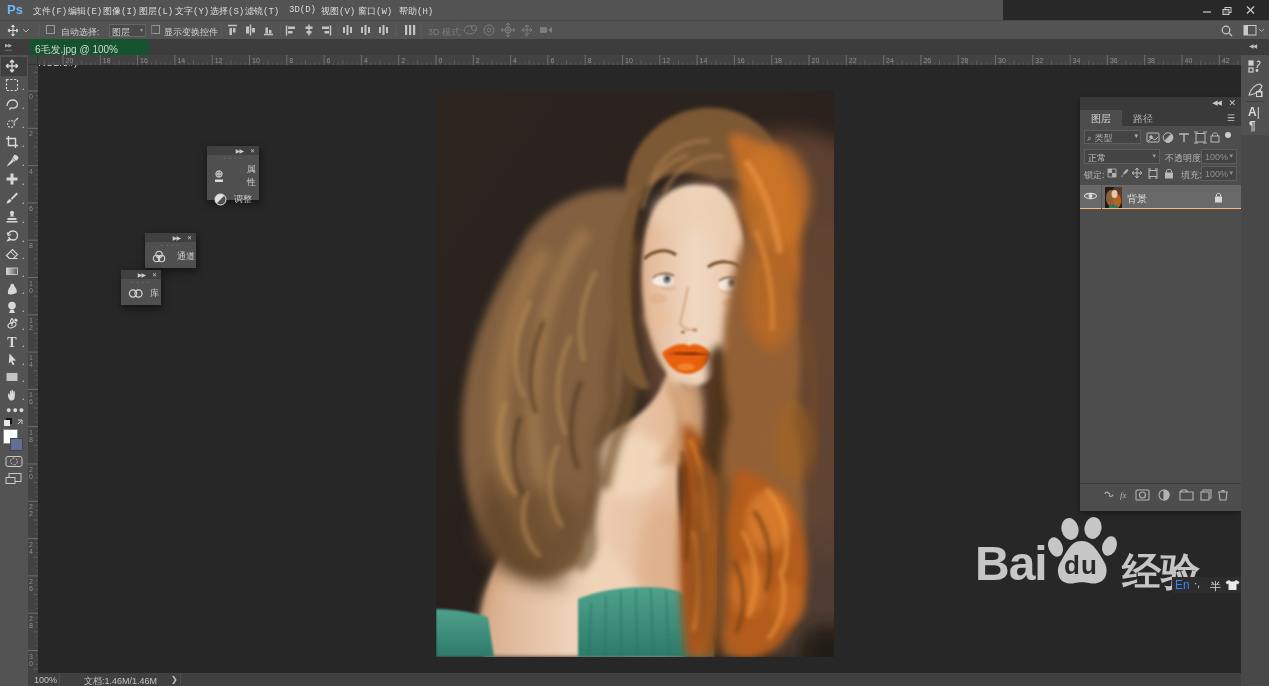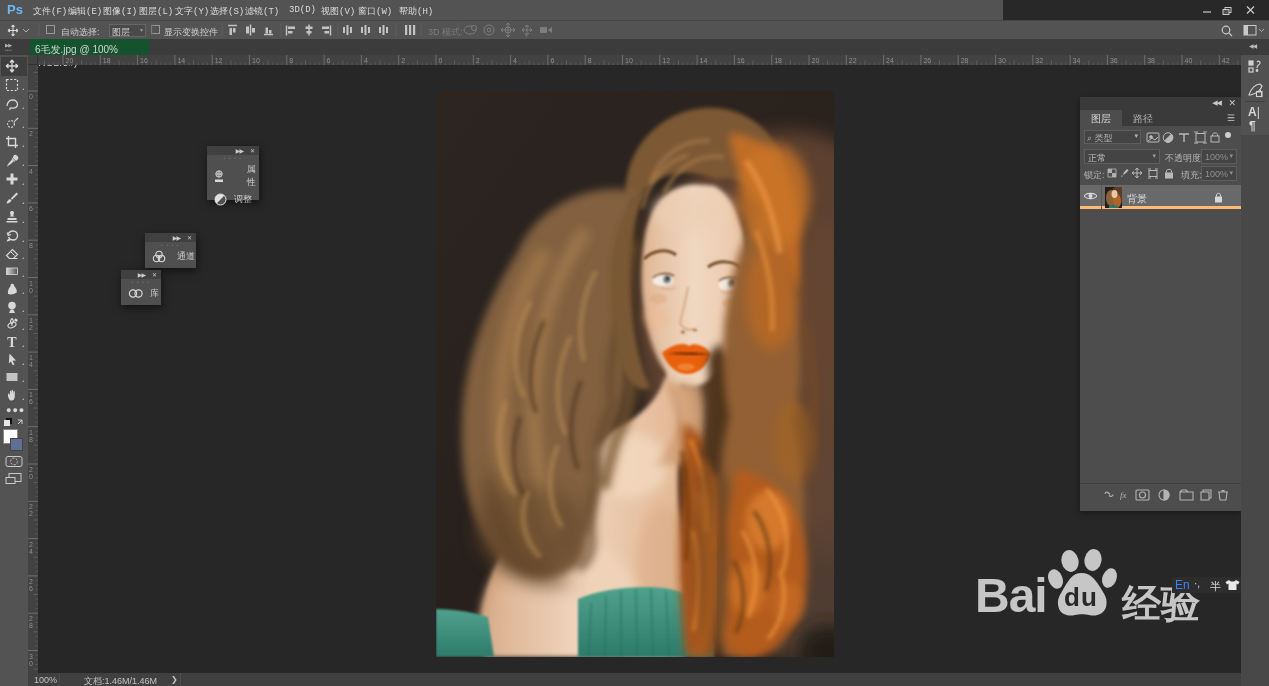--- a/index.html
+++ b/index.html
@@ -484,21 +484,21 @@
 <g stroke="#6a3c12" stroke-width="4" fill="none" opacity="0.75" filter="url(#b2)">
 <path d="M318 420 C334 442 338 472 330 500"></path>
 <path d="M298 470 C310 492 310 520 300 542"></path>
 </g>
 
 <path d="M368 230 C380 280 382 340 372 390" stroke="#7c4c22" stroke-width="8" fill="none" opacity="0.6" filter="url(#b4)"></path>
 
 <ellipse cx="392" cy="560" rx="30" ry="26" fill="#241d18" filter="url(#b8)"></ellipse>
 </svg></div>
 
-<div class="abs" style="left:975px;top:548px;width:260px;height:110px">
+<div class="abs" style="left:975px;top:516px;width:260px;height:110px">
   <span class="abs" style="left:0;top:20px;font-size:48px;font-weight:bold;color:#c6c6c6;letter-spacing:-1px">Bai</span>
   <div class="abs" style="left:73px;top:1px"><svg width="70" height="72" viewBox="0 0 70 72">
 <g fill="#c6c6c6">
 <ellipse cx="22" cy="12" rx="8.5" ry="11" transform="rotate(-12 22 12)"></ellipse>
 <ellipse cx="45" cy="11" rx="8.5" ry="11" transform="rotate(10 45 11)"></ellipse>
 <ellipse cx="7.5" cy="30" rx="7" ry="10" transform="rotate(-22 7.5 30)"></ellipse>
 <ellipse cx="61.5" cy="29" rx="7" ry="10" transform="rotate(20 61.5 29)"></ellipse>
 <path d="M33.5 24 C42 24 47 30 52 38 C57 46 60 50 58 58 C56 65 48 68 41 66 C37.5 65 30.5 65 27 66 C20 68 12 65 10.5 58 C8.5 50 12 46 16.5 38 C21.5 30 25 24 33.5 24 Z"></path>
 </g>
 <g fill="#282828" font-family="Liberation Sans, sans-serif" font-weight="bold" font-size="26">
@@ -621,21 +621,21 @@
       <path d="M30 1L30 11M25 6L35 6M30 1L28.3 3M30 1L31.7 3M30 11L28.3 9M30 11L31.7 9M25 6L27 4.3M25 6L27 7.7M35 6L33 4.3M35 6L33 7.7" stroke="#b9b9b9" stroke-width="1" fill="none"></path>
       <rect x="42" y="3.5" width="8" height="6" fill="none" stroke="#b9b9b9"></rect>
           <path d="M41 2L44 2M48 2L51 2M41 11L44 11M48 11L51 11" stroke="#b9b9b9"></path>
       <rect x="58" y="5.5" width="8" height="6"></rect>
           <path d="M59.5 5.5V4C59.5 1.8 64.5 1.8 64.5 4V5.5" fill="none" stroke="#b9b9b9"></path>
     </g>
   </svg>
   <span class="abs" style="left:101px;top:72px;color:#b5b5b5;font-size:9px">填充:</span>
   <div class="abs" style="left:121px;top:69px;width:36px;height:15px;background:#444;border:1px solid #5e5e5e;color:#8f8f8f;font-size:9px;padding:2px 3px">100% <span style="float:right;font-size:7px">▾</span></div>
 
-  <div class="abs" style="left:0;top:88px;width:170px;height:24px;background:#696969;border-bottom:3px solid #fdba74">
+  <div class="abs" style="left:0;top:88px;width:170px;height:24px;background:#696969;border-bottom:1px solid #fdba74">
     <svg class="abs" style="left:4px;top:6px" width="13" height="10">
           <path d="M0 5C2.5 1.5 10.5 1.5 13 5C10.5 8.5 2.5 8.5 0 5Z" fill="none" stroke="#dedede" stroke-width="1.1"></path>
           <circle cx="6.5" cy="5" r="2" fill="#dedede"></circle>
         </svg>
     <div class="abs" style="left:21px;top:0;width:1px;height:24px;background:#585858"></div>
     <svg class="abs" style="left:25px;top:1.5px" width="17" height="21" viewBox="0 0 17 21">
 <rect width="17" height="21" fill="#241c16"></rect>
 <ellipse cx="13" cy="8" rx="7" ry="9" fill="#5a3c28"></ellipse>
 <ellipse cx="6" cy="11" rx="5" ry="8" fill="#8a6138"></ellipse>
 <ellipse cx="12" cy="14" rx="4" ry="7" fill="#b06428"></ellipse>

